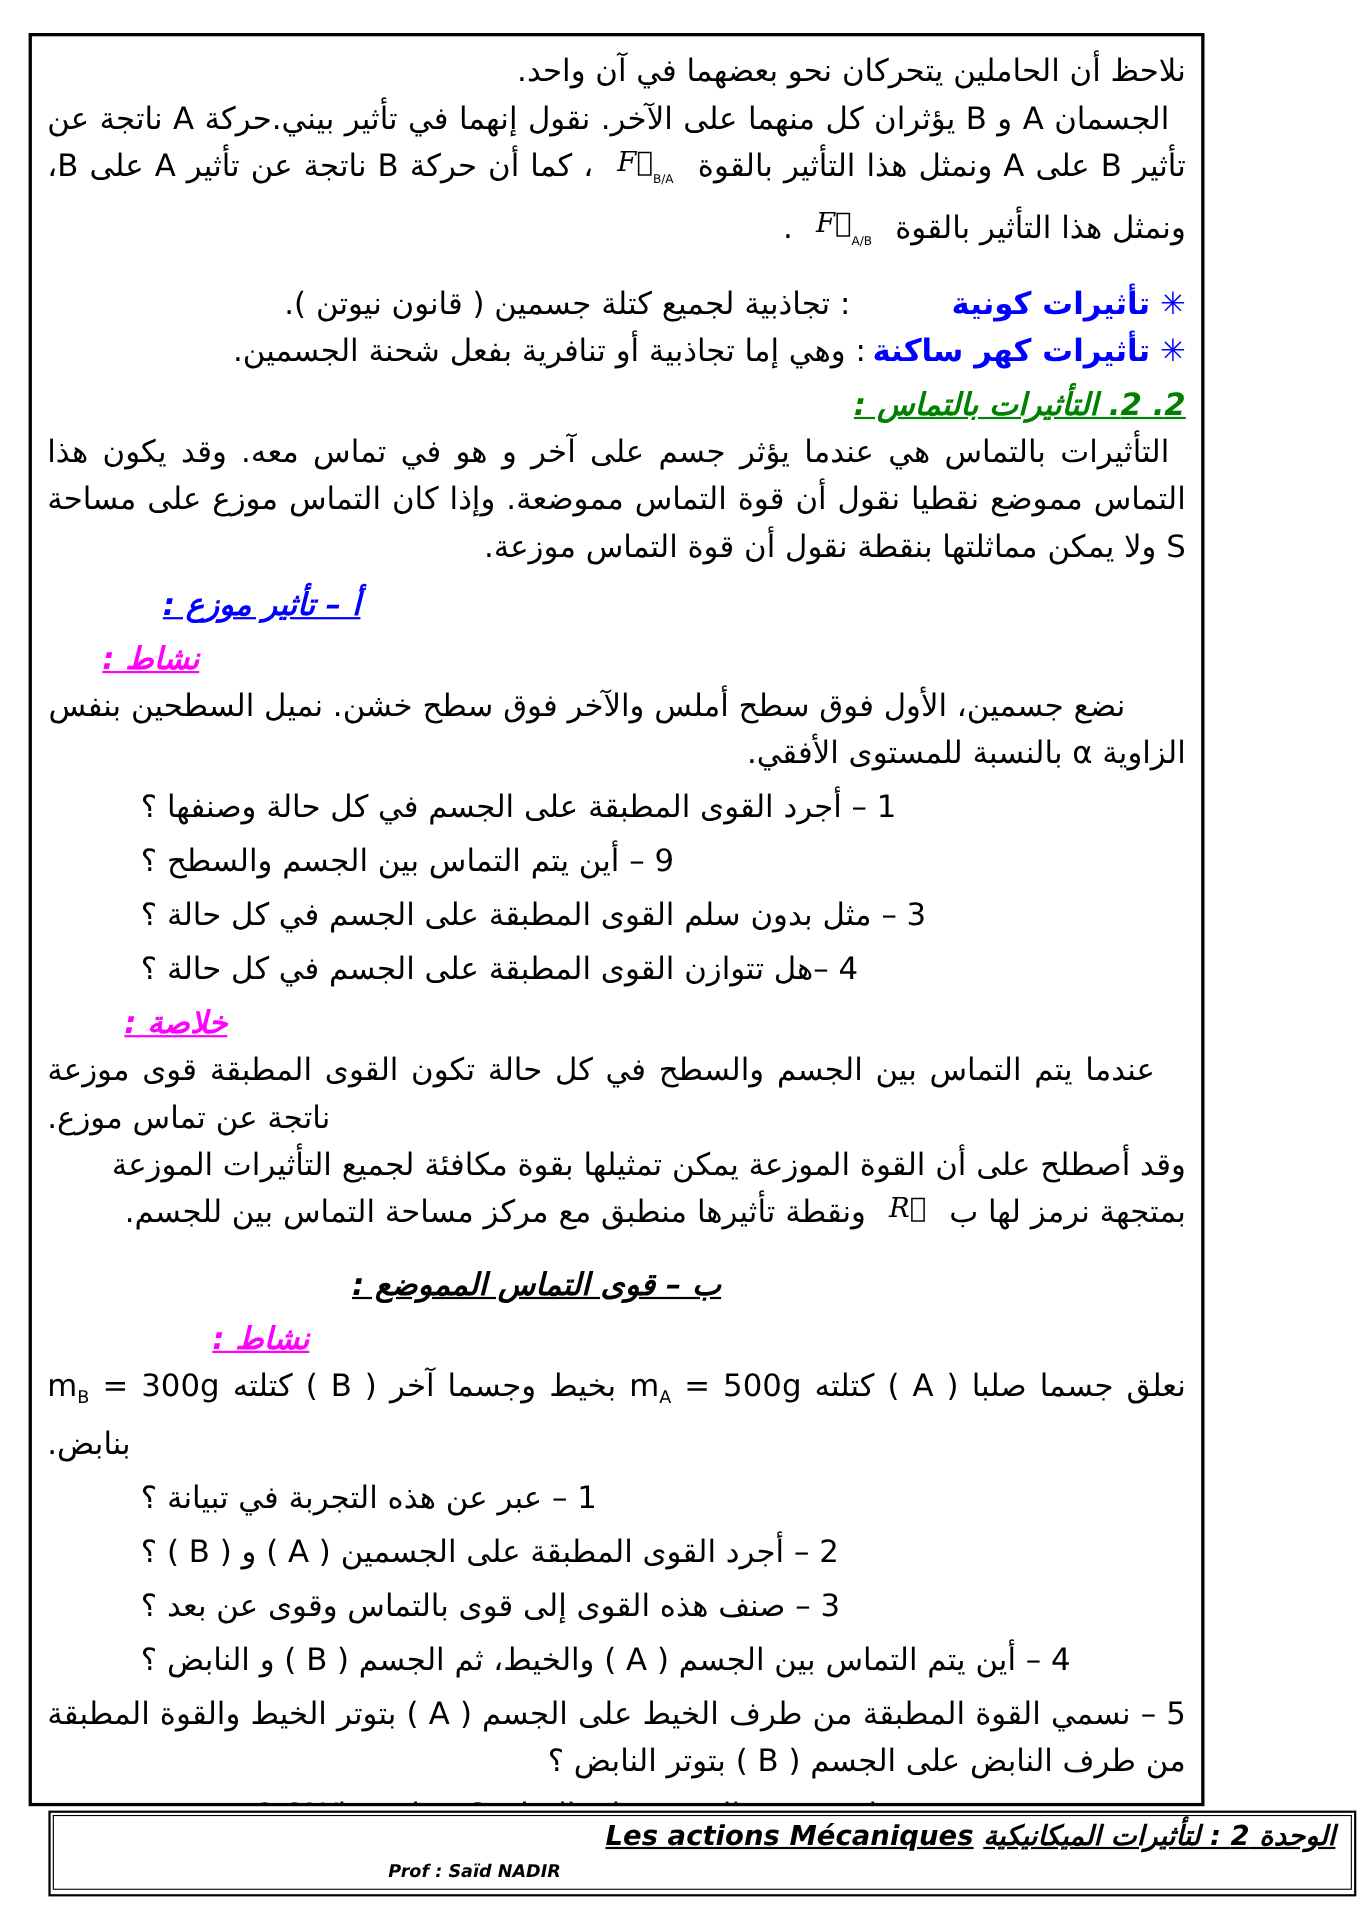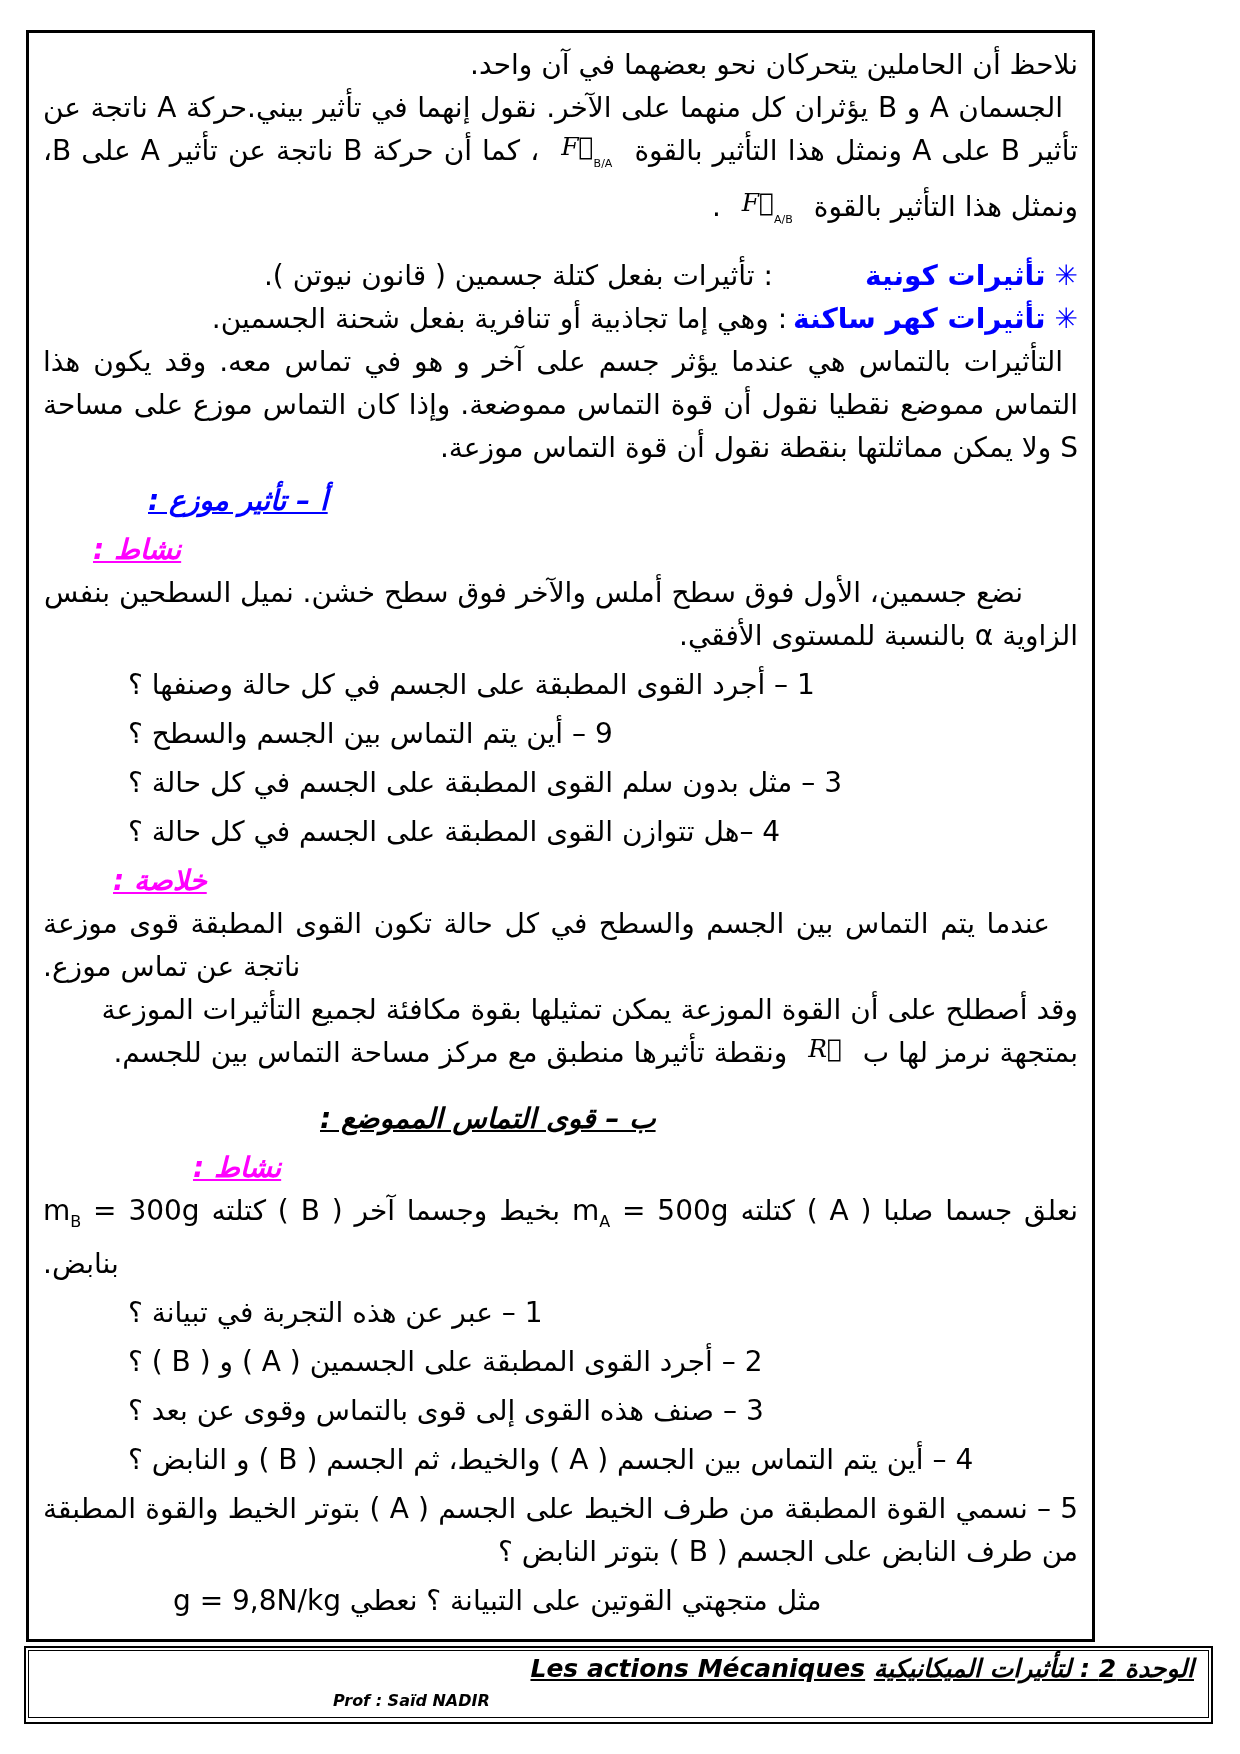--- a/index.html
+++ b/index.html
@@ -38,43 +38,44 @@
   .heading-b{margin-top:10px;color:#000000;font-weight:bold;font-style:italic;text-decoration:underline;text-align:left;margin-left:277px;}
   .q-list p{margin:6px 0;text-align:right;padding-left:0;margin-left:85px;text-align:left;direction:rtl;}
   .q-list p.qfull{margin-left:0;text-align:justify;}
   .final-line{margin-top:6px;text-align:left;direction:rtl;margin-left:130px;}
   .vec-wrap{margin:0 12px;white-space:nowrap;}
   .vec{font-family:"DejaVu Serif",serif;font-style:italic;font-size:25px;position:relative;top:-5px;}
   .vsub{font-family:"DejaVu Sans",sans-serif;font-style:normal;font-size:11px;}
   .mvar{white-space:nowrap;}
   .msub{font-size:16px;}
   .footer-box{
-    position:absolute;left:24px;top:1646px;width:1189px;height:78px;
+    position:absolute;left:44px;top:1646px;width:1189px;height:78px;
     box-sizing:border-box;border:2px solid #000;
   }
   .footer-inner{margin:2px;border:1px solid #000;height:68px;box-sizing:border-box;padding:1px 14px;}
   .footer-line1{direction:rtl;text-align:right;font-size:25px;font-weight:bold;font-style:italic;line-height:34px;}
   .footer-ar{text-decoration:underline;}
   .footer-fr{text-decoration:underline;font-family:"DejaVu Sans",sans-serif;}
   .footer-line2{direction:ltr;text-align:left;padding-left:290px;font-size:16px;font-weight:bold;font-style:italic;line-height:30px;}
 </style>
 </head>
 <body>
 
 <div class="main-box">
 
   <p class="p1">نلاحظ أن الحاملين يتحركان نحو بعضهما في آن واحد.</p>
 
   <p class="p-justify indent-sm"><span>الجسمان A و B يؤثران كل منهما على الآخر. نقول إنهما في تأثير بيني.حركة A ناتجة عن تأثير B على A ونمثل هذا التأثير بالقوة </span><bdi dir="ltr" class="vec-wrap"><span class="vec">F⃗</span><sub class="vsub">B/A</sub></bdi><span> ، كما أن حركة B ناتجة عن تأثير A على B، ونمثل هذا التأثير بالقوة </span><bdi dir="ltr" class="vec-wrap"><span class="vec">F⃗</span><sub class="vsub">A/B</sub></bdi><span> .</span></p>
 
   <div class="bullets">
-    <p class="bullet-row b1"><span class="bullet-marker">✳</span> <span class="bullet-title">تأثيرات كونية</span><span class="bullet-text">: تأثيرات بفعل كتلة جسمين ( قانون نيوتن ).</span></p>
+    <p class="bullet-row b1"><span class="bullet-marker">✳</span> <span class="bullet-title">تأثيرات كونية</span><span class="bullet-text">: تجاذبية لجميع كتلة جسمين ( قانون نيوتن ).</span></p>
     <p class="bullet-row b2"><span class="bullet-marker">✳</span> <span class="bullet-title">تأثيرات كهر ساكنة</span><span class="bullet-text">: وهي إما تجاذبية أو تنافرية بفعل شحنة الجسمين.</span></p>
   </div>
 
+  <p class="sec2-heading">2. 2. التأثيرات بالتماس :</p>
 
   <p class="p-justify indent-sm">التأثيرات بالتماس هي عندما يؤثر جسم على آخر و هو في تماس معه. وقد يكون هذا التماس مموضع نقطيا نقول أن قوة التماس مموضعة. وإذا كان التماس موزع على مساحة S ولا يمكن مماثلتها بنقطة نقول أن قوة التماس موزعة.</p>
 
   <p class="heading-a">أ – تأثير موزع :</p>
 
   <p class="nashat n1">نشاط :</p>
 
   <p class="p-right indent-lg">نضع جسمين، الأول فوق سطح أملس والآخر فوق سطح خشن. نميل السطحين بنفس الزاوية α بالنسبة للمستوى الأفقي.</p>
 
   <div class="q-list">

